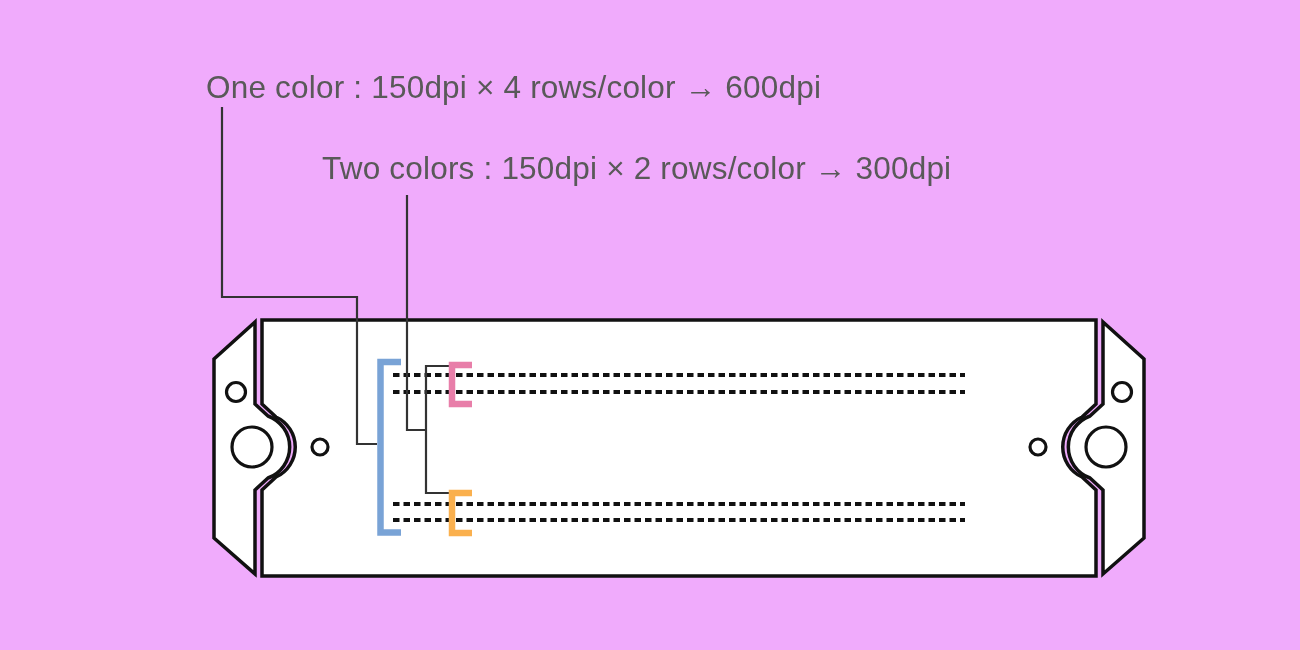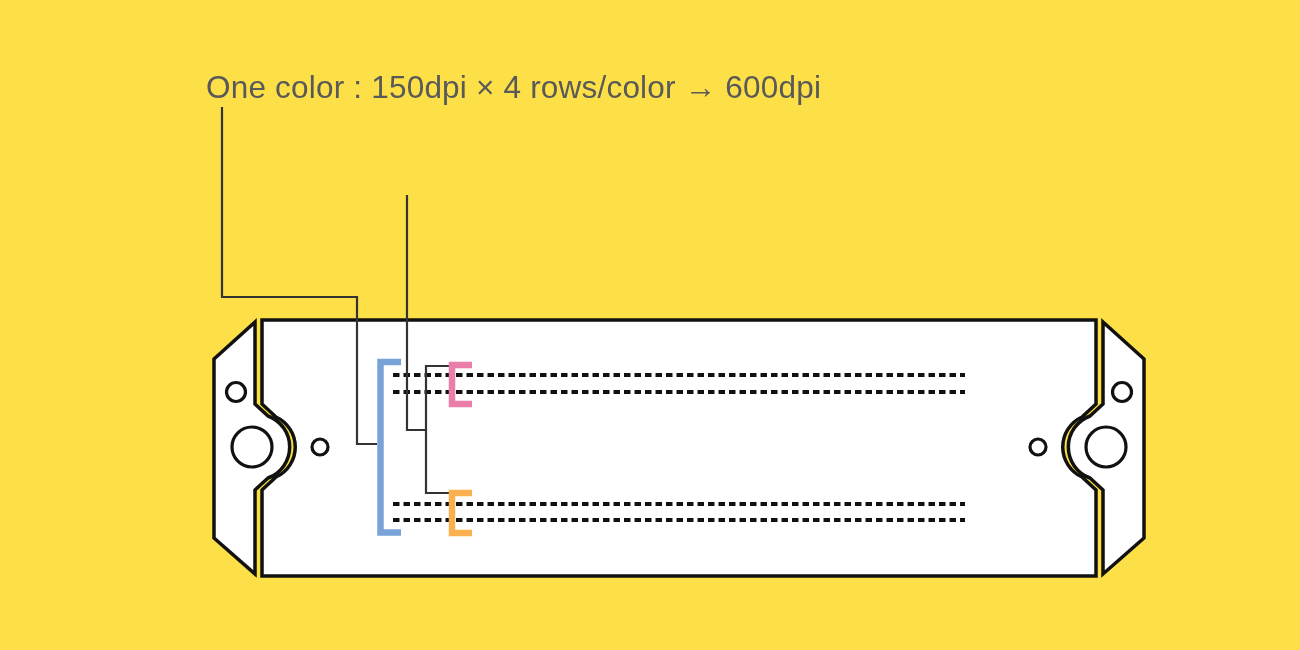--- a/index.html
+++ b/index.html
@@ -4,21 +4,21 @@
 <style>
   html, body {
     margin: 0;
     padding: 0;
     background: #ffffff;
   }
   .stage {
     position: relative;
     width: 1300px;
     height: 650px;
-    background: #fde047;
+    background: #f0abfc;
     overflow: hidden;
     font-family: "Liberation Sans", "DejaVu Sans", sans-serif;
   }
   .ann {
     position: absolute;
     font-size: 31.5px;
     line-height: 1.15;
     color: #595959;
     white-space: nowrap;
     letter-spacing: 0.2px;
@@ -55,20 +55,21 @@
     stroke-linecap: butt;
   }
 </style>
 </head>
 <body>
 
 <div class="stage">
 
   <div class="ann ann-one">One color : 150dpi × 4 rows/color → 600dpi</div>
 
+  <div class="ann ann-two">Two colors : 150dpi × 2 rows/color → 300dpi</div>
 
   <svg class="diagram" width="1300" height="650" viewBox="0 0 1300 650">
 
     <path class="outline" d="M 262,320 H 1096 V 404 L 1082,417 A 33 33 0 0 0 1082,477 L 1096,490 V 576 H 262 V 490 L 276,477 A 33 33 0 0 0 276,417 L 262,404 Z"></path>
 
     <path class="outline" d="M 255,322 L 214,359 V 538 L 255,574 V 490 L 268,478 A 33 33 0 0 0 268,416 L 255,404 Z"></path>
 
     <path class="outline" d="M 1103,322 L 1144,359 V 538 L 1103,574 V 490 L 1090,478 A 33 33 0 0 1 1090,416 L 1103,404 Z"></path>
 
     <circle class="hole" cx="236" cy="392" r="9.5"></circle>

